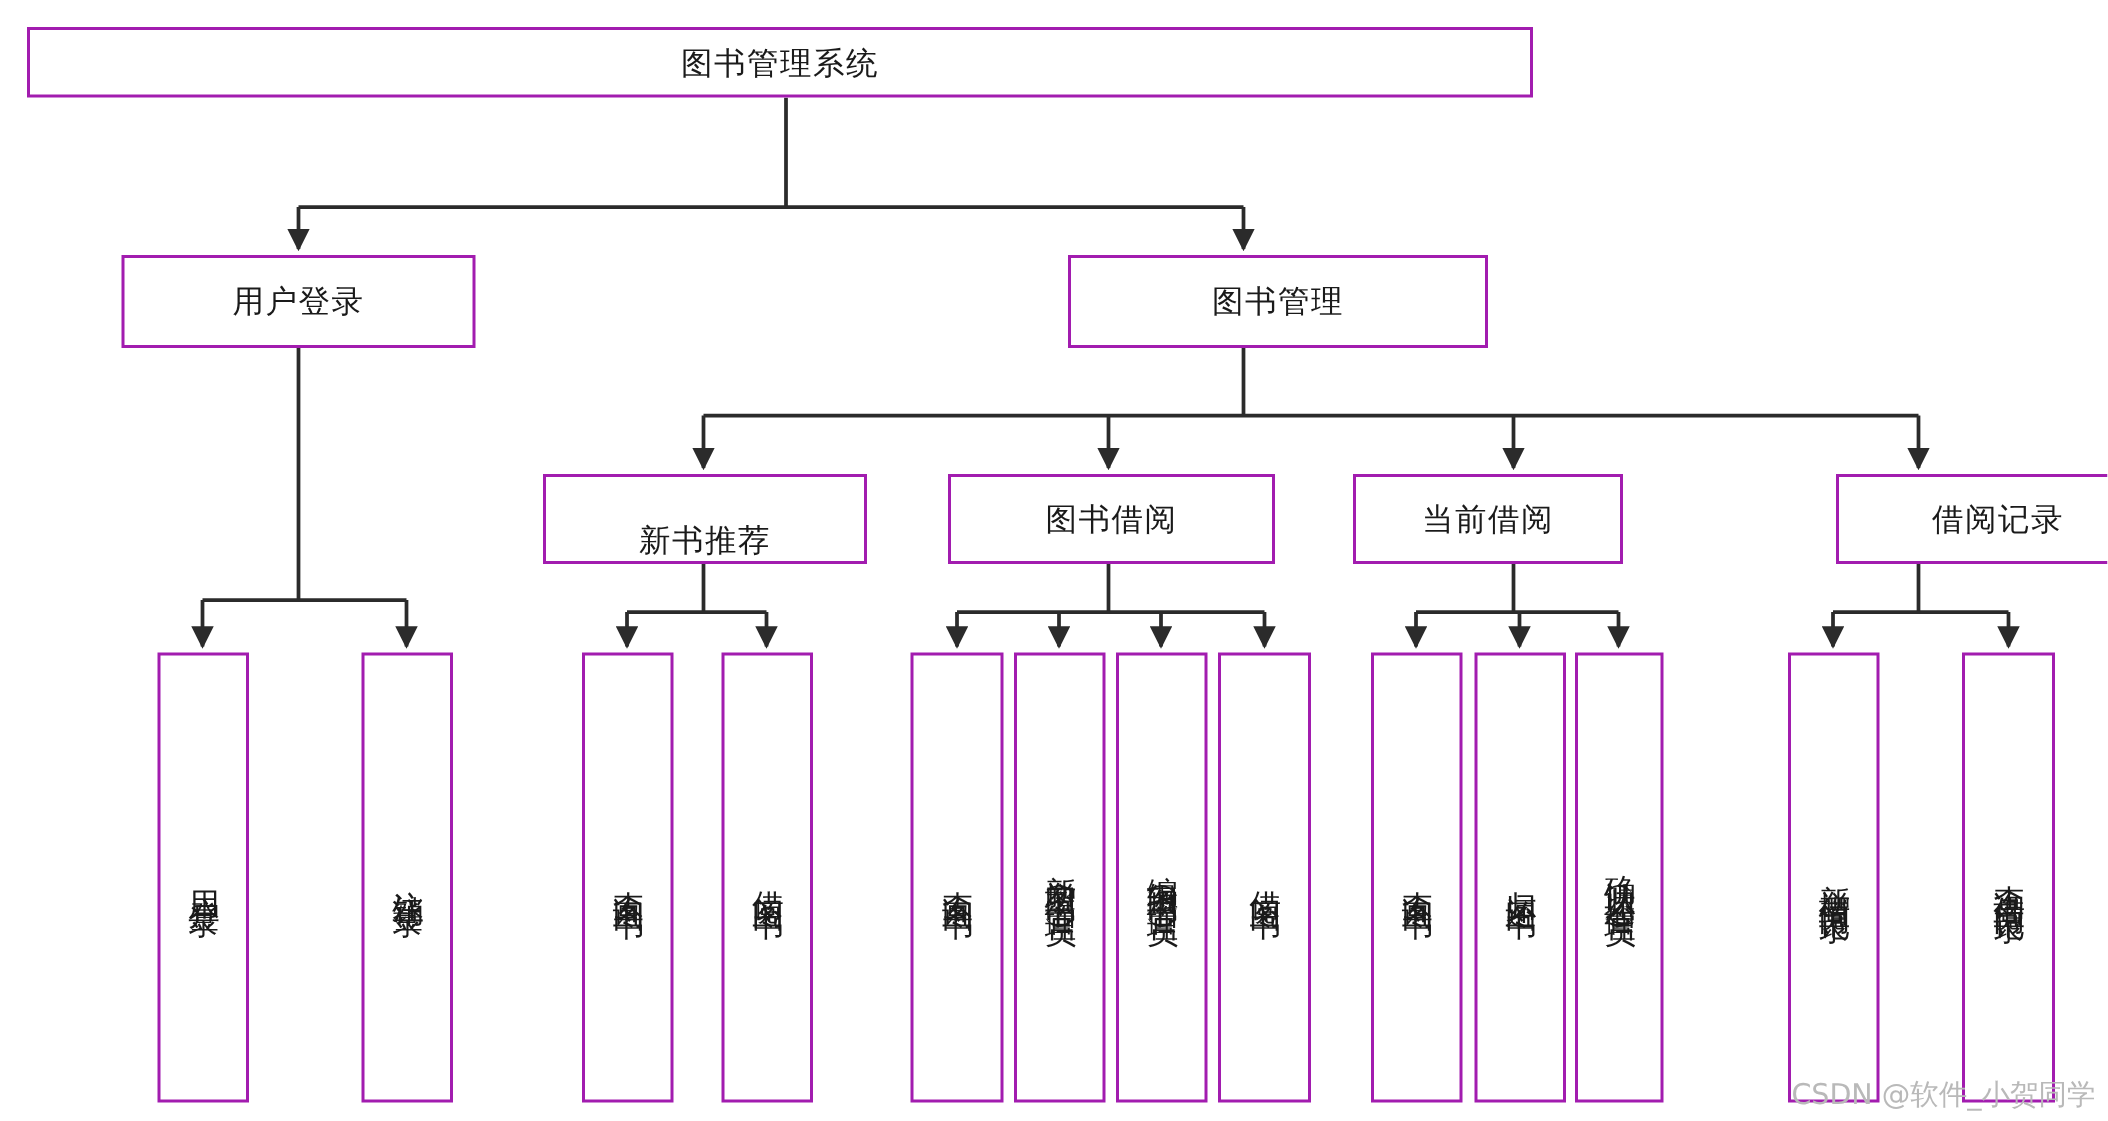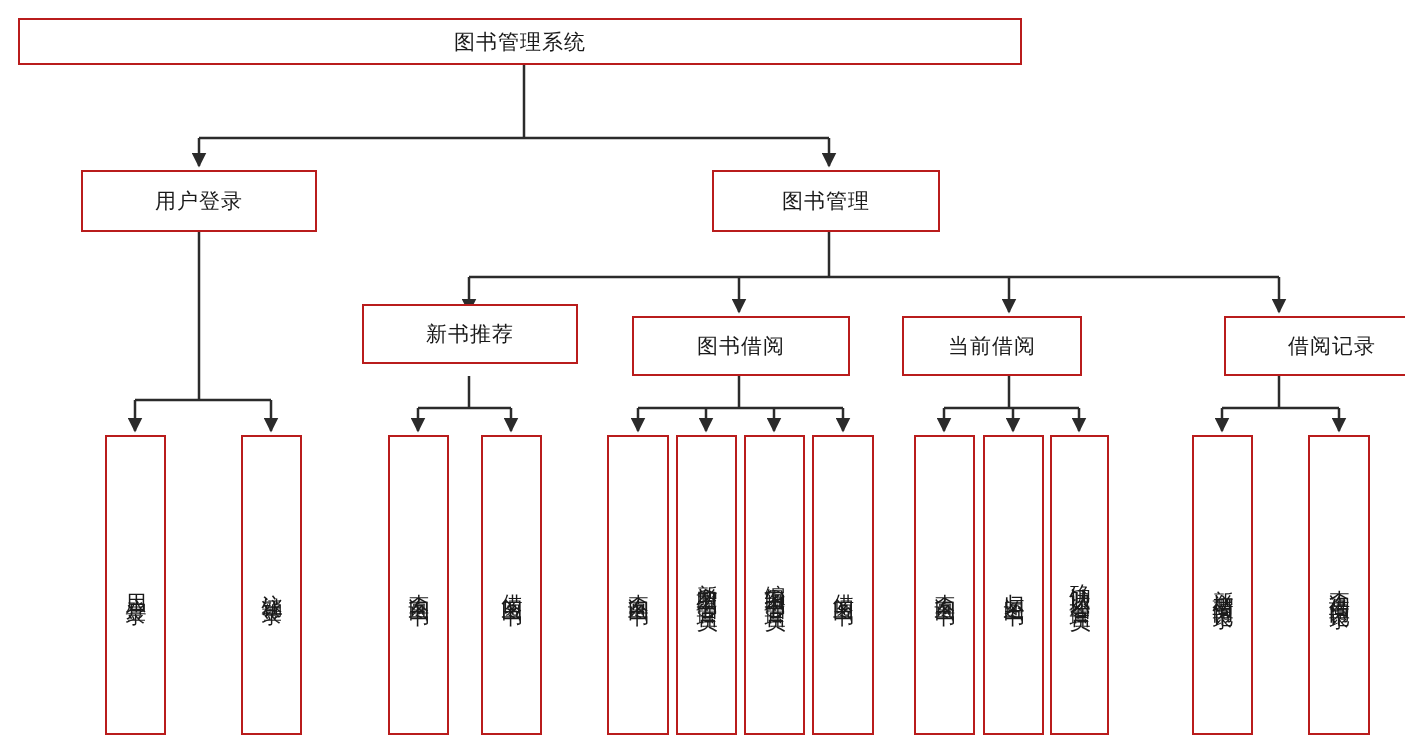--- a/index.html
+++ b/index.html
@@ -11,21 +11,21 @@
     position: relative;
     width: 1405px;
     height: 747px;
     background: #ffffff;
     font-family: "DejaVu Sans", "Liberation Sans", sans-serif;
     overflow: hidden;
   }
   .node {
     position: absolute;
     box-sizing: border-box;
-    border: 2px solid #b91c1c;
+    border: 2px solid #a21caf;
     background: #ffffff;
     display: flex;
     align-items: center;
     justify-content: center;
     color: #1a1a1a;
   }
   .node.horiz {
     font-size: 21px;
     letter-spacing: 1px;
   }
@@ -111,24 +111,24 @@
     </g>
   </svg>
 
   <div id="nodes">
       <div class="node horiz" style="left: 18px; top: 18px; width: 1004px; height: 47px;">
         <span>图书管理系统</span>
       </div>
       <div class="node horiz" style="left: 81px; top: 170px; width: 236px; height: 62px;">
         <span>用户登录</span>
       </div>
-      <div class="node horiz" style="left: 712px; top: 170px; width: 228px; height: 62px;">
+      <div class="node horiz" style="left: 712px; top: 170px; width: 280px; height: 62px;">
         <span>图书管理</span>
       </div>
-      <div class="node horiz" style="left: 362px; top: 304px; width: 216px; height: 60px;">
+      <div class="node horiz" style="left: 362px; top: 316px; width: 216px; height: 60px; align-items: flex-end;">
         <span>新书推荐</span>
       </div>
       <div class="node horiz" style="left: 632px; top: 316px; width: 218px; height: 60px; font-family: Liberation Mono, monospace;">
         <span>图书借阅</span>
       </div>
       <div class="node horiz" style="left: 902px; top: 316px; width: 180px; height: 60px;">
         <span>当前借阅</span>
       </div>
       <div class="node horiz" style="left: 1224px; top: 316px; width: 216px; height: 60px;">
         <span>借阅记录</span>
@@ -167,13 +167,14 @@
         <span>确认归还（管理员）</span>
       </div>
       <div class="node vert" style="left: 1192px; top: 435px; width: 61px; height: 300px;">
         <span>新增借阅记录</span>
       </div>
       <div class="node vert" style="left: 1308px; top: 435px; width: 62px; height: 300px;">
         <span>查询借阅记录</span>
       </div>
     </div>
 
+  <div class="watermark">CSDN @软件_小贺同学</div>
 </div>
 
 </body></html>

